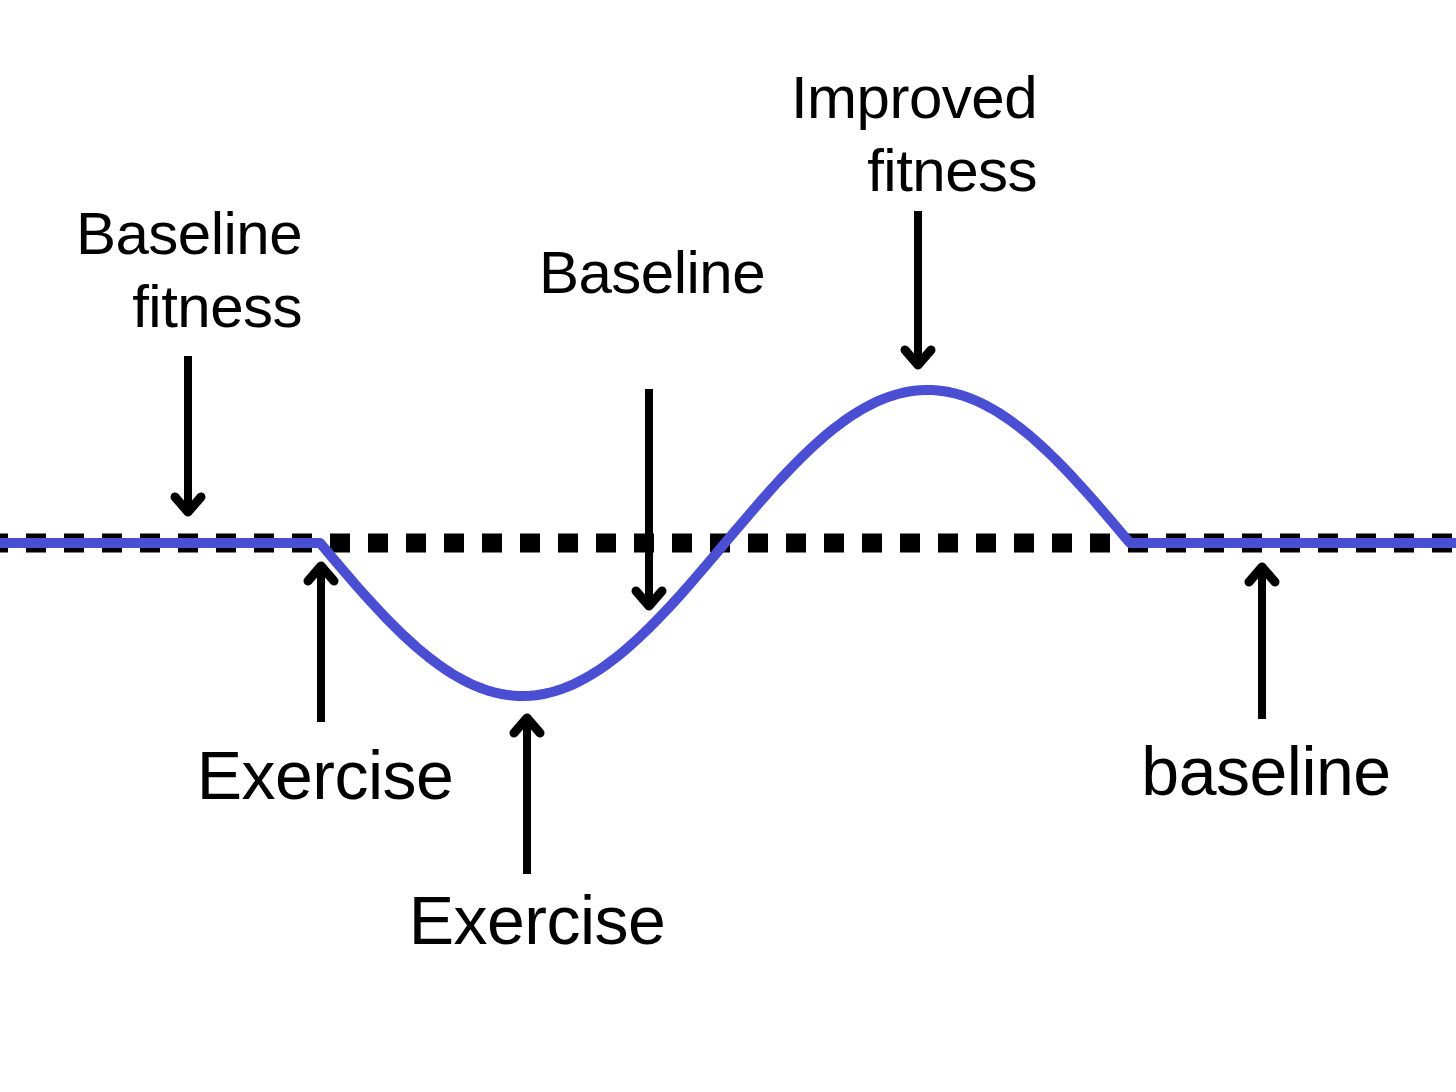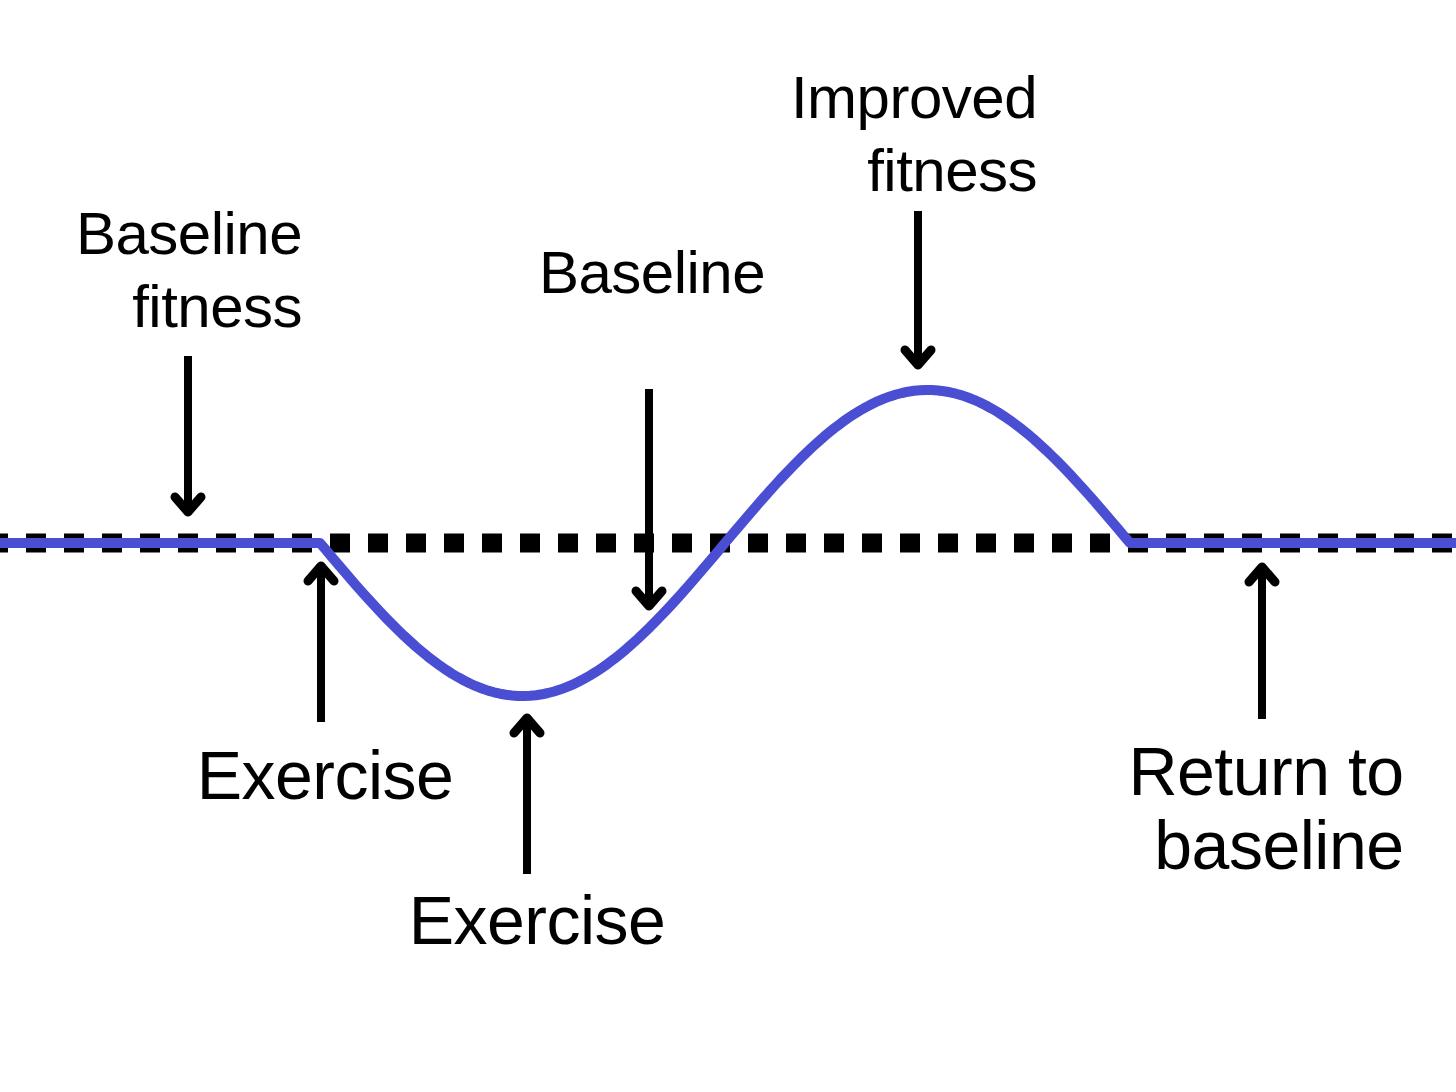--- a/index.html
+++ b/index.html
@@ -77,17 +77,16 @@
 
   <div class="label label-sm" style="left:325px; top:738px;">
     <div>Exercise</div>
   </div>
 
   <div class="label label-sm" style="left:537px; top:883px;">
     <div>Exercise</div>
   </div>
 
   <div class="label label-sm" style="left:1266px; top:734px;">
-    <div>Return to</div>
     <div>baseline</div>
   </div>
 
 </div>
 
 </body></html>

